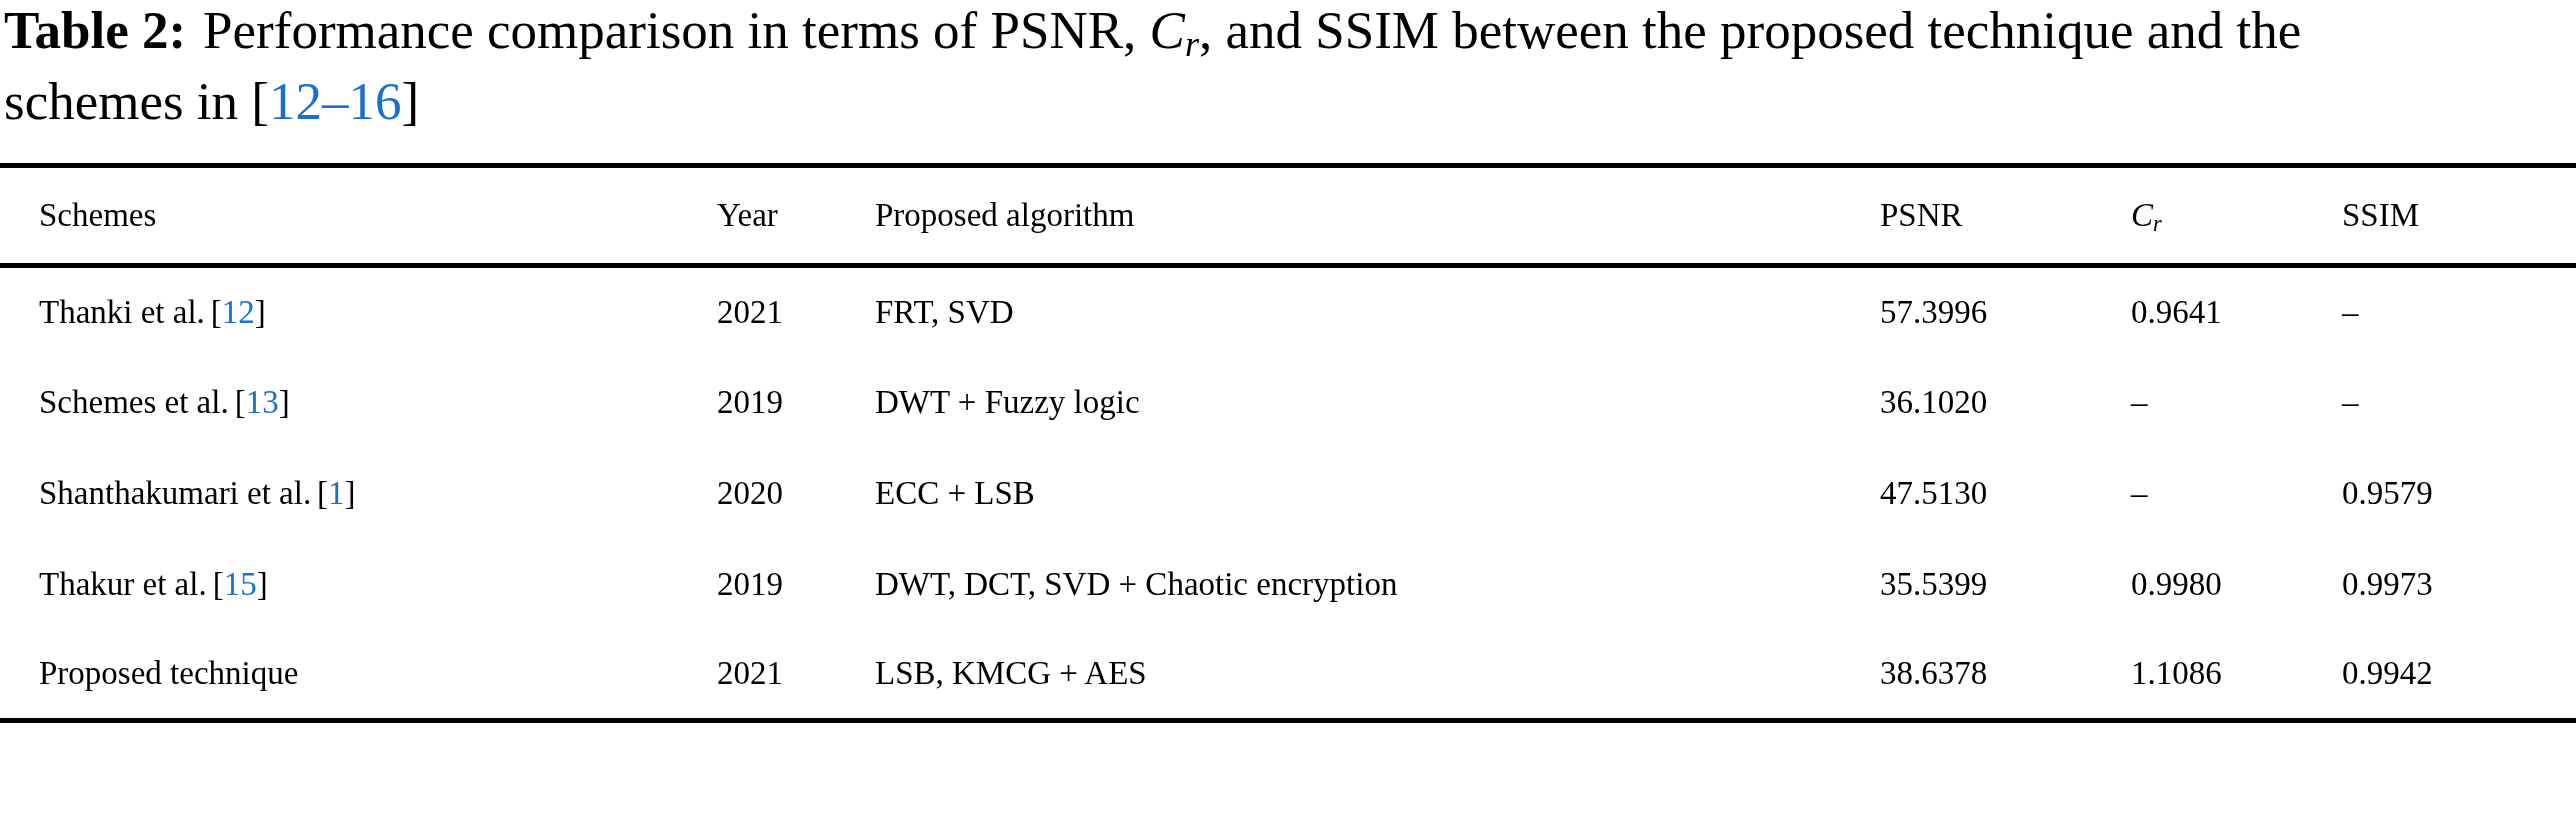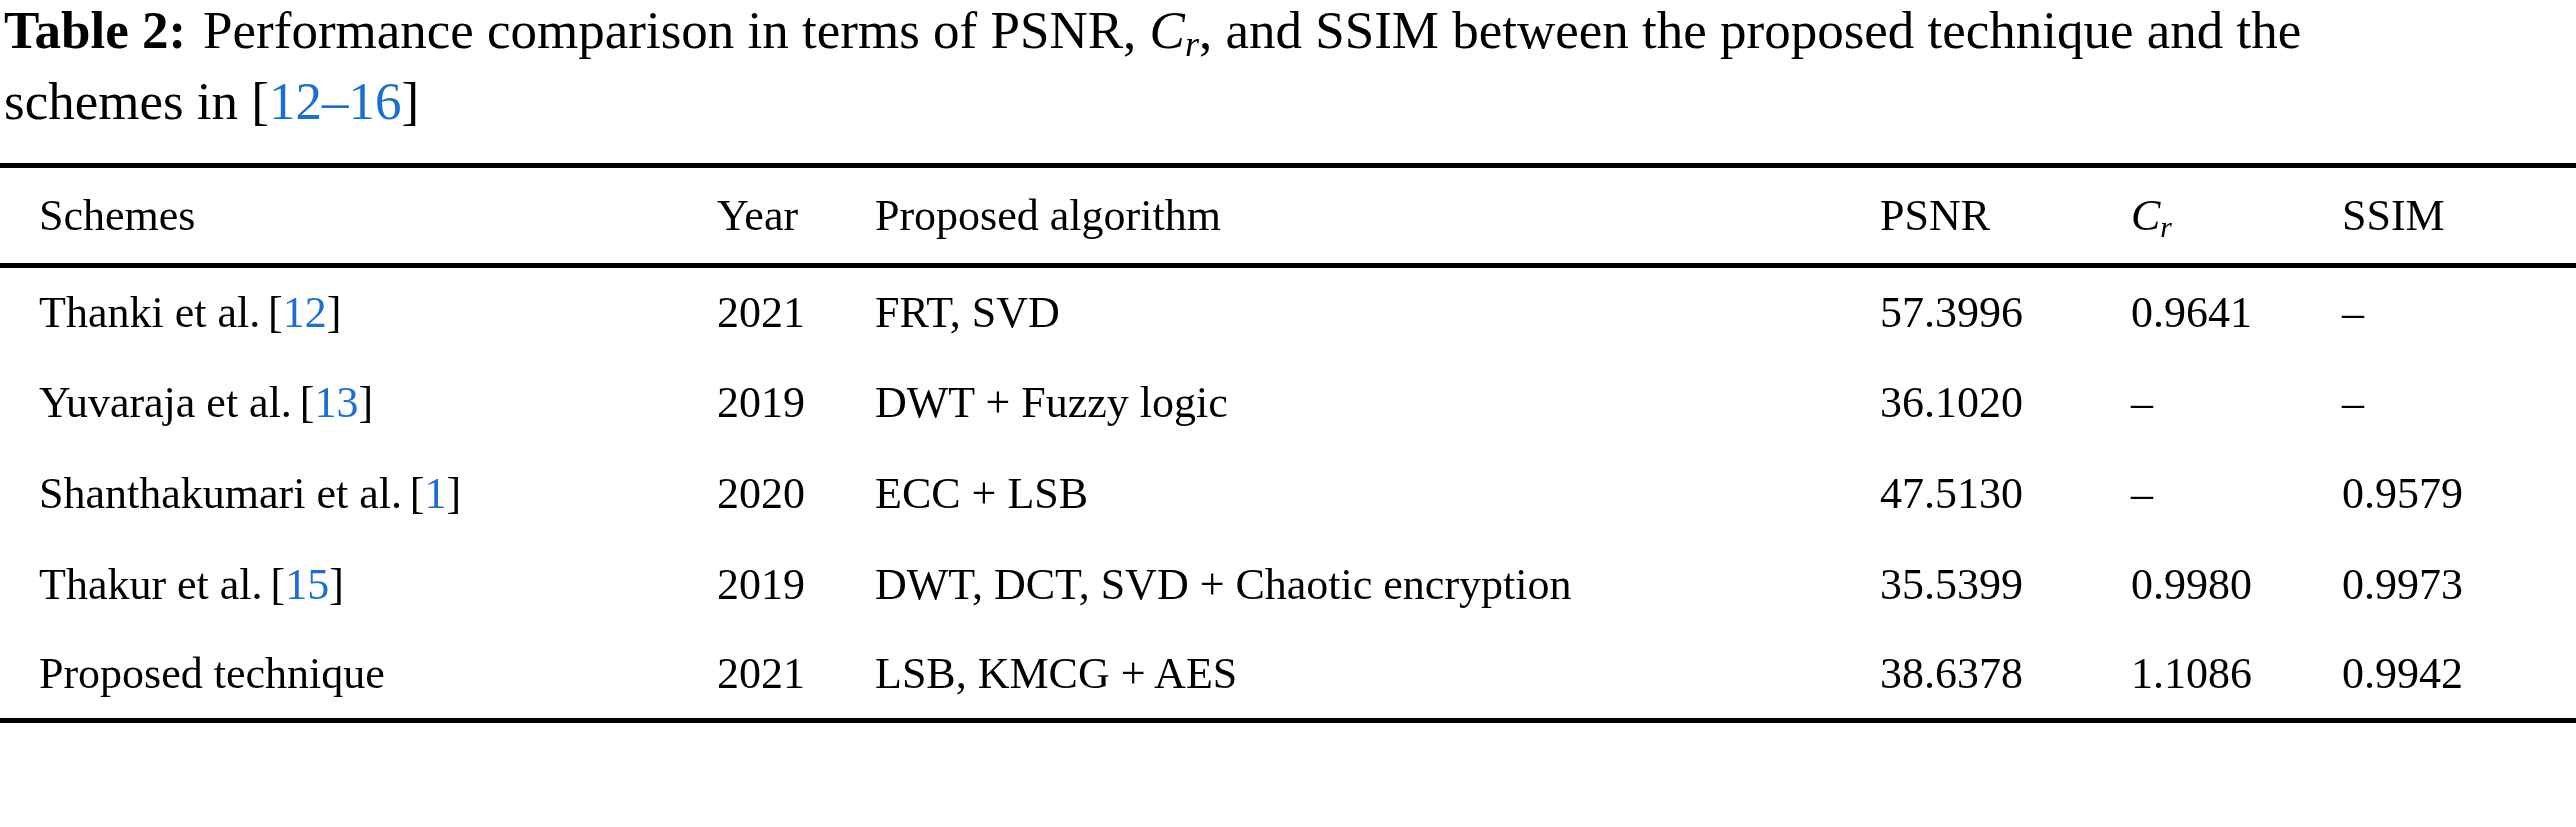--- a/index.html
+++ b/index.html
@@ -43,21 +43,21 @@
   }
 
   
   table.paper-table {
     position: absolute;
     left: 0;
     top: 163px;
     width: 2576px;
     border-collapse: collapse;
     table-layout: fixed;
-    font-size: 44px;
+    font-size: 33px;
     border-top: 5.3px solid #000;
     border-bottom: 5.3px solid #000;
   }
   col.c-schemes { width: 717px; }
   col.c-year    { width: 158px;  }
   col.c-algo    { width: 1005px; }
   col.c-psnr    { width: 251px;  }
   col.c-cr      { width: 211px;  }
   col.c-ssim    { width: 234px;  }
 
@@ -107,21 +107,21 @@
 
   <tr>
       <td><span>Thanki et al.</span><span class="cite-wrap"><span>[</span><a class="link">12</a><span>]</span></span></td>
       <td>2021</td>
       <td>FRT, SVD</td>
       <td>57.3996</td>
       <td>0.9641</td>
       <td>–</td>
     </tr>
       <tr>
-      <td><span>Yuvaraja et al.</span><span class="cite-wrap"><span>[</span><a class="link">13</a><span>]</span></span></td>
+      <td><span>Schemes et al.</span><span class="cite-wrap"><span>[</span><a class="link">13</a><span>]</span></span></td>
       <td>2019</td>
       <td>DWT + Fuzzy logic</td>
       <td>36.1020</td>
       <td>–</td>
       <td>–</td>
     </tr>
       <tr>
       <td><span>Shanthakumari et al.</span><span class="cite-wrap"><span>[</span><a class="link">1</a><span>]</span></span></td>
       <td>2020</td>
       <td>ECC + LSB</td>

